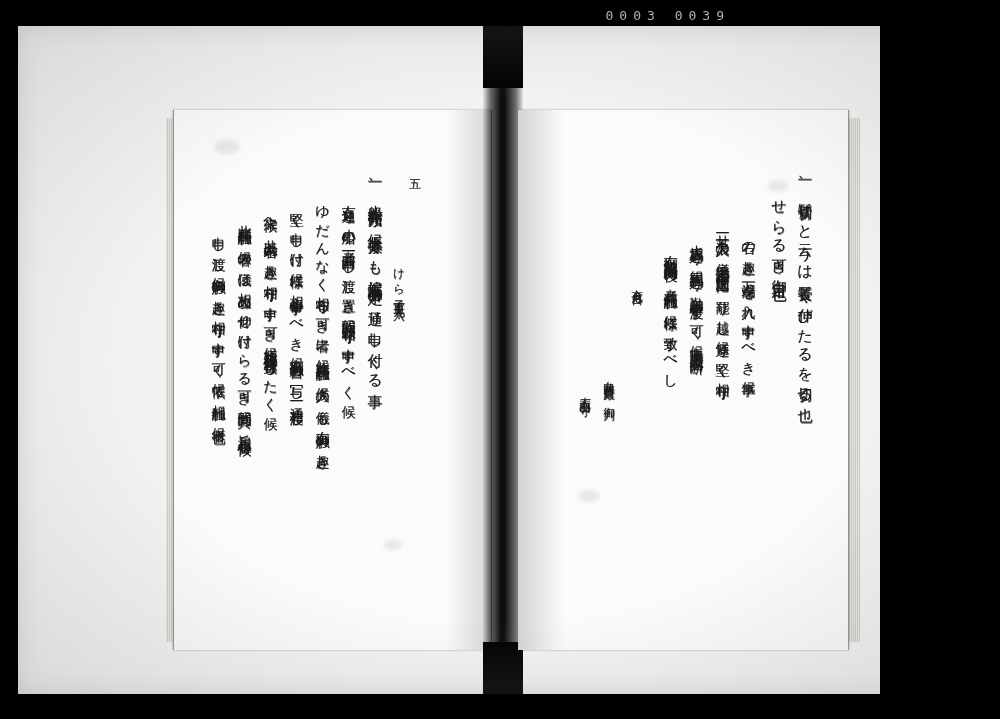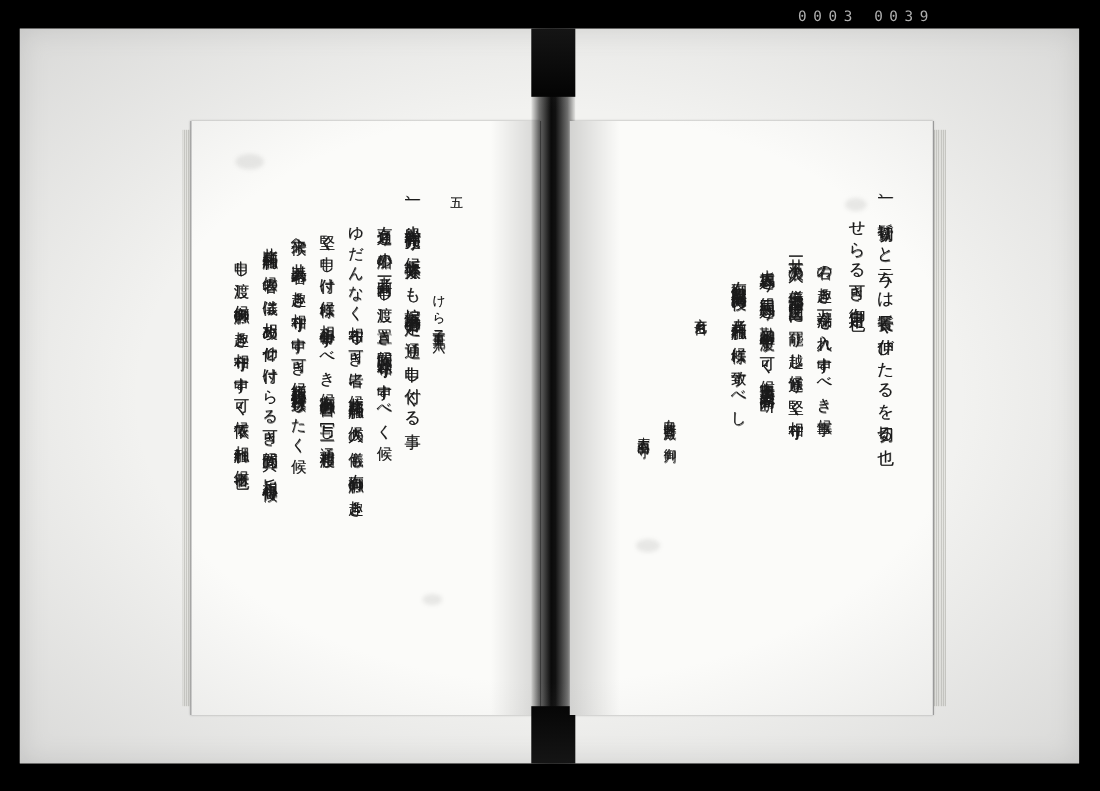--- a/index.html
+++ b/index.html
@@ -2,21 +2,21 @@
 <html><head>
 <meta charset="utf-8">
 <style>
   html, body {
     margin: 0;
     padding: 0;
     background: #000000;
   }
   #page {
     position: relative;
-    width: 1000px;
+    width: 880px;
     height: 719px;
     background: #000000;
     overflow: hidden;
     font-family: "DejaVu Sans", sans-serif;
   }
 
   
   .frame-code {
     position: absolute;
     top: 8px;

